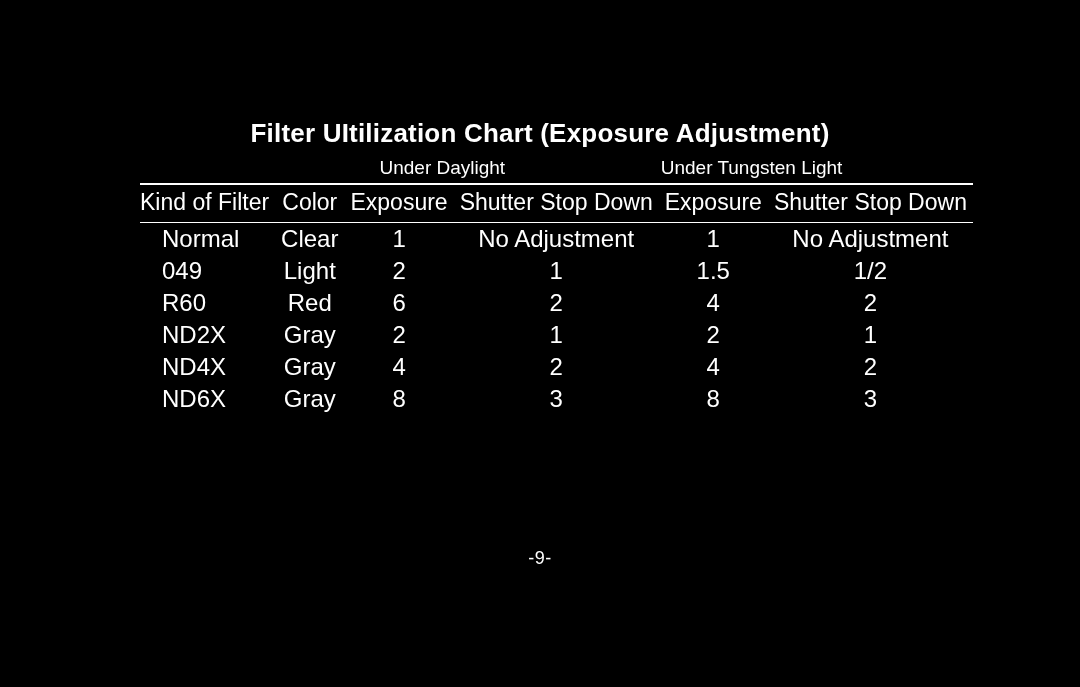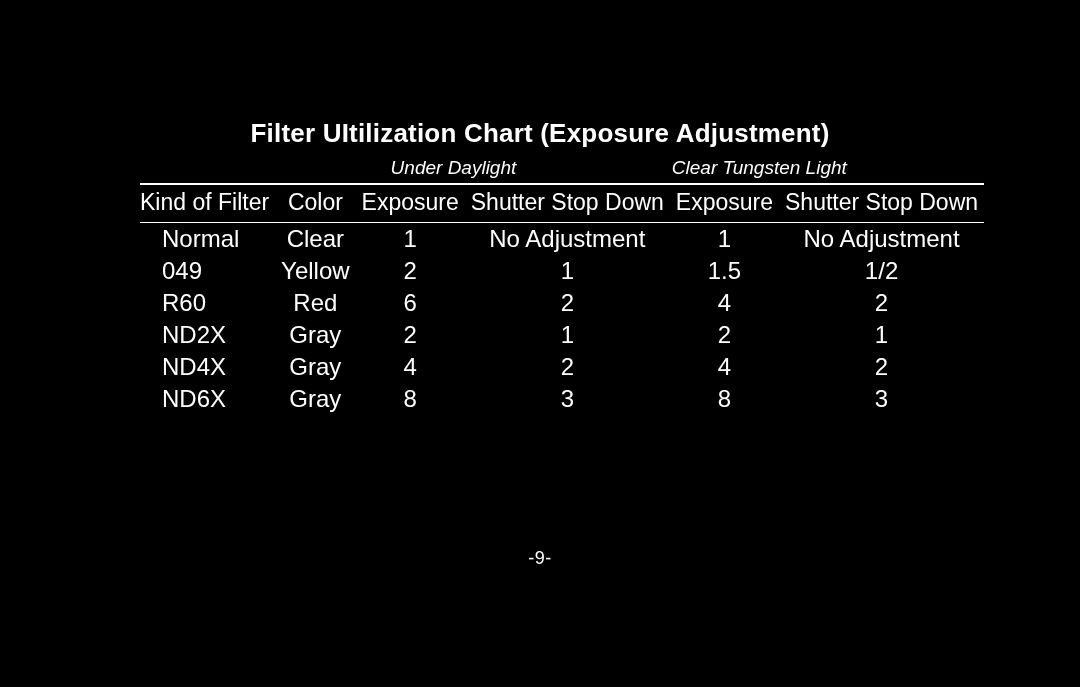--- a/index.html
+++ b/index.html
@@ -31,21 +31,20 @@
     }
     table {
       width: 100%;
       border-collapse: collapse;
       font-size: 19px;
     }
     tr.group-head td {
       text-align: left;
       padding: 2px 0 4px;
       font-size: 19px;
-      font-style: italic;
     }
     tr.group-head td.spacer { width: 180px; }
     tr.group-head td.day { padding-left: 35px; }
     tr.group-head td.tun { padding-left: 2px; }
     tr.rule td {
       padding: 0;
       height: 2px;
     }
     tr.rule td .line {
       height: 2px;
@@ -98,21 +97,21 @@
           <col class="c-color">
         <col class="c-exp1">
           <col class="c-ssd1">
         <col class="c-exp2">
           <col class="c-ssd2">
       </colgroup>
       <thead>
         <tr class="group-head">
           <td class="spacer" colspan="2"></td>
           <td class="day" colspan="2">Under Daylight</td>
-          <td class="tun" colspan="2">Clear Tungsten Light</td>
+          <td class="tun" colspan="2">Under Tungsten Light</td>
         </tr>
         <tr class="rule">
           <td colspan="6">
               <div class="line"></div>
             </td>
         </tr>
         <tr class="cols">
           <th>Kind of Filter</th>
           <th>Color</th>
           <th>Exposure</th>
@@ -125,21 +124,21 @@
         <tr>
           <td class="kind">Normal</td>
           <td class="color">Clear</td>
           <td>1</td>
           <td>No Adjustment</td>
           <td>1</td>
           <td>No Adjustment</td>
         </tr>
         <tr>
           <td class="kind">049</td>
-          <td class="color">Yellow</td>
+          <td class="color">Light</td>
           <td>2</td>
           <td>1</td>
           <td>1.5</td>
           <td>1/2</td>
         </tr>
         <tr>
           <td class="kind">R60</td>
           <td class="color">Red</td>
           <td>6</td>
           <td>2</td>

